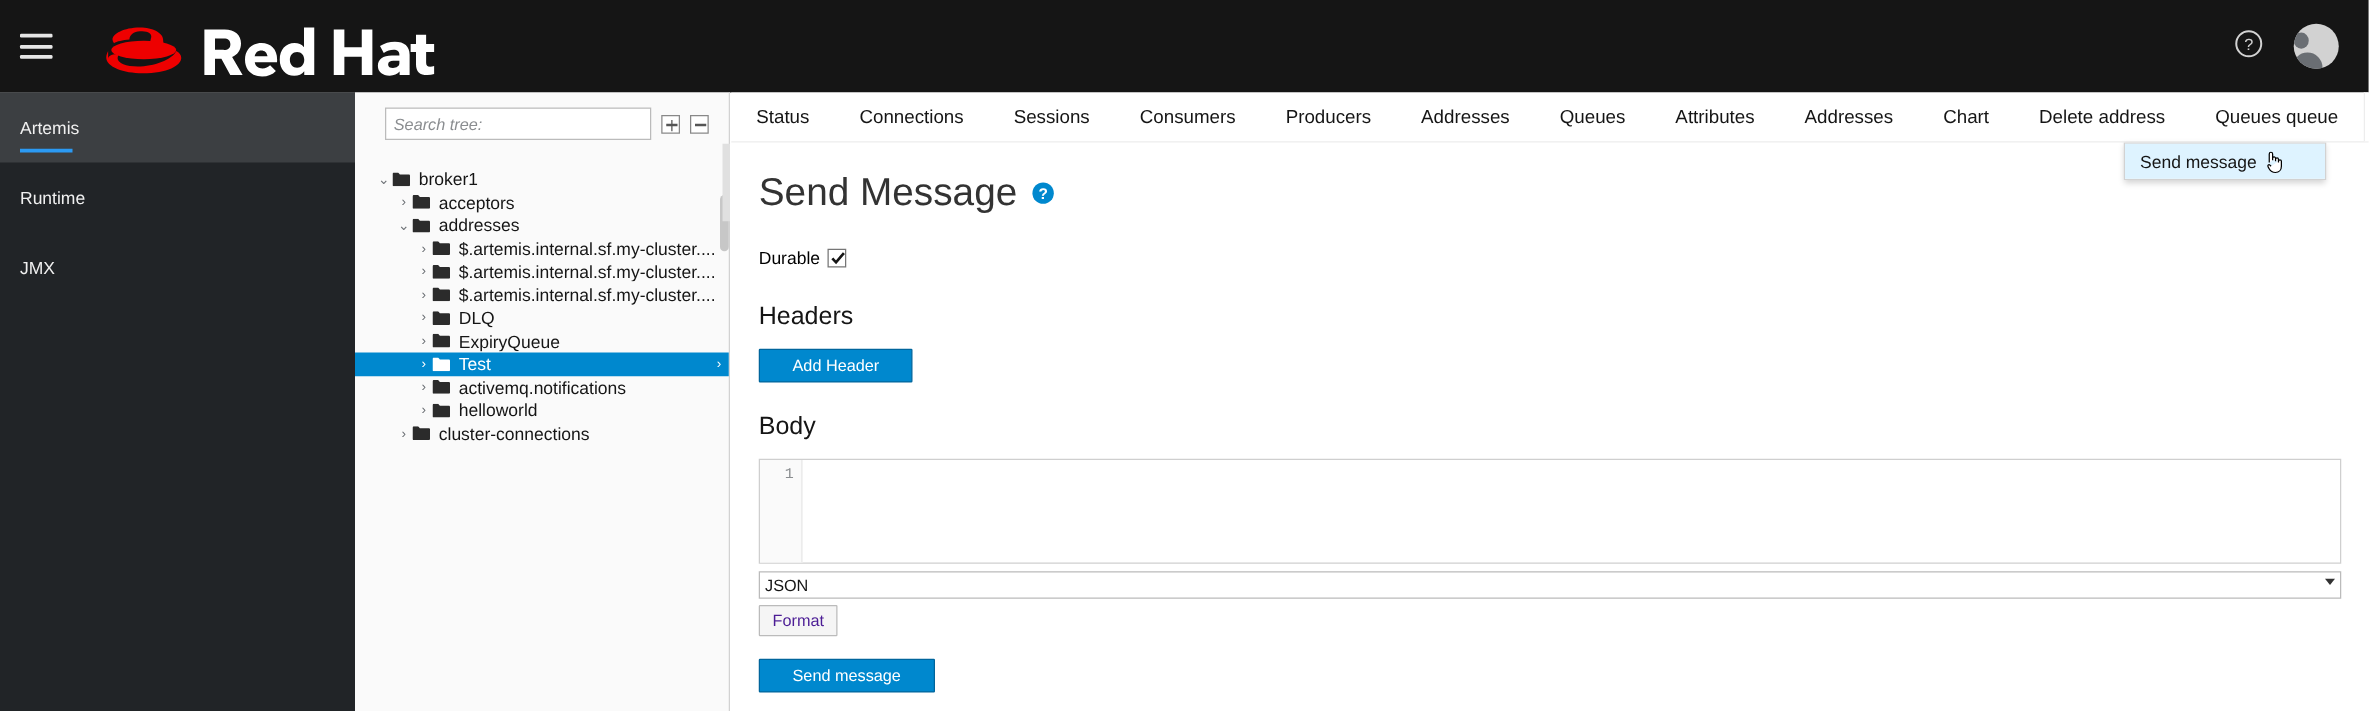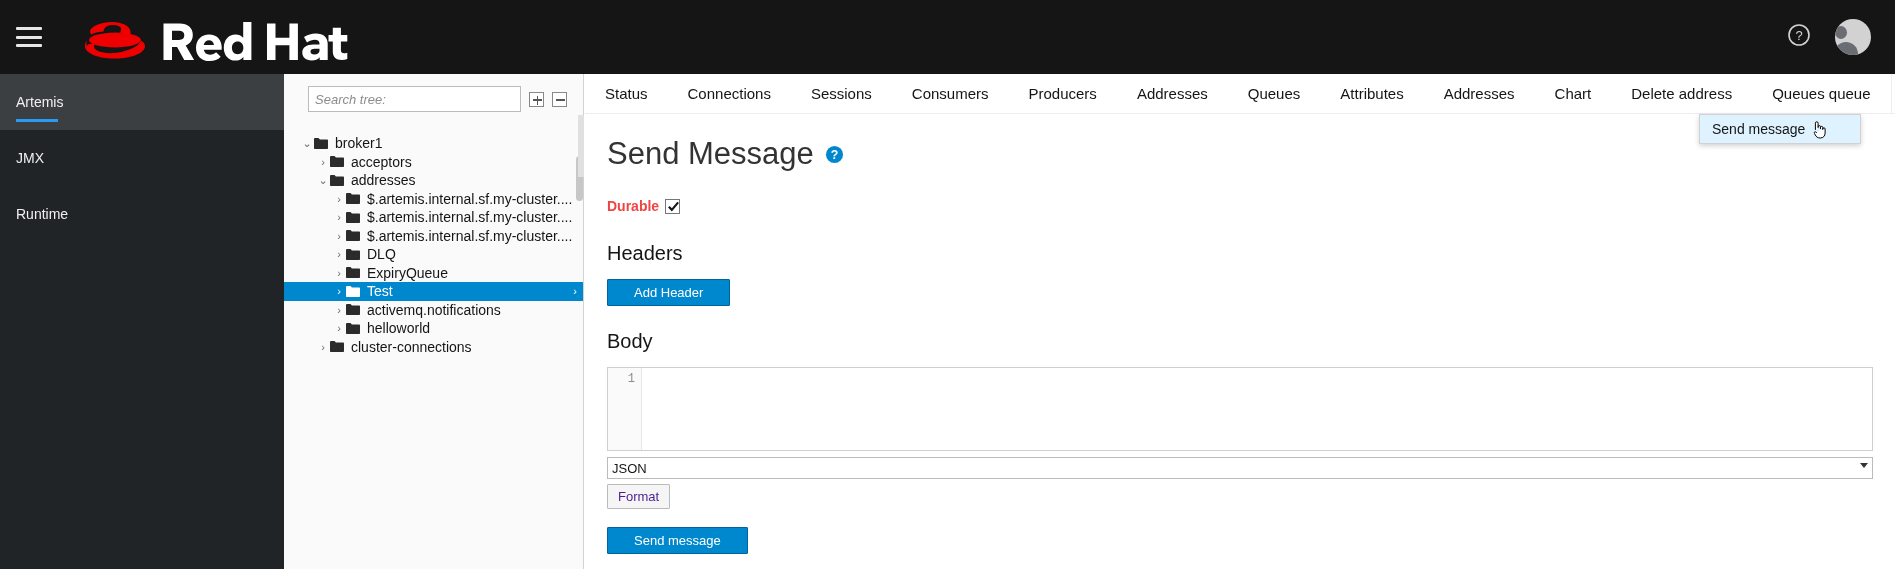--- a/index.html
+++ b/index.html
@@ -152,21 +152,21 @@
   }
 
   .content { padding: 22px 22px 0 22px; position: relative; }
   .page-title {
     font-size: 31px; font-weight: 300; color: #333;
     display: flex; align-items: center; gap: 11px; margin: 0 0 26px 0;
   }
   .help-circle { display:block; cursor:pointer; }
 
   .durable-row { display:flex; align-items:center; gap: 6px; margin-bottom: 28px; }
-  .durable-label { font-size: 14px; font-weight: bold; color: #ef4444; }
+  .durable-label { font-size: 14px; font-weight: normal; color: #000000; }
   .checkbox {
     width: 15px; height: 15px; border: 1px solid #767676; background:#fff;
     position: relative; cursor: pointer; display:inline-block;
   }
   .checkbox svg { position:absolute; left: 1px; top: 0px; }
 
   .section-title { font-size: 20px; font-weight: 400; color:#151515; margin: 0 0 14px 0;}
 
   .btn-primary {
     background: #0088ce; color: #fff; border: 1px solid #00659c;
@@ -249,24 +249,24 @@
           <span class="body"></span>
       </span>
     </div>
   </div>
 
   <div class="leftnav">
     <div class="nav-item active">
       <span>Artemis</span>
     </div>
     <div class="nav-item">
+      <span>Runtime</span>
+    </div>
+    <div class="nav-item">
       <span>JMX</span>
-    </div>
-    <div class="nav-item">
-      <span>Runtime</span>
     </div>
   </div>
 
   <div class="treepanel">
     <div class="tree-toolbar">
       <input class="tree-search" placeholder="Search tree:" style="">
       <span class="tree-btn expand" title="Expand all"></span>
       <span class="tree-btn" title="Collapse all"></span>
     </div>
     <div class="tree" id="tree-root">

